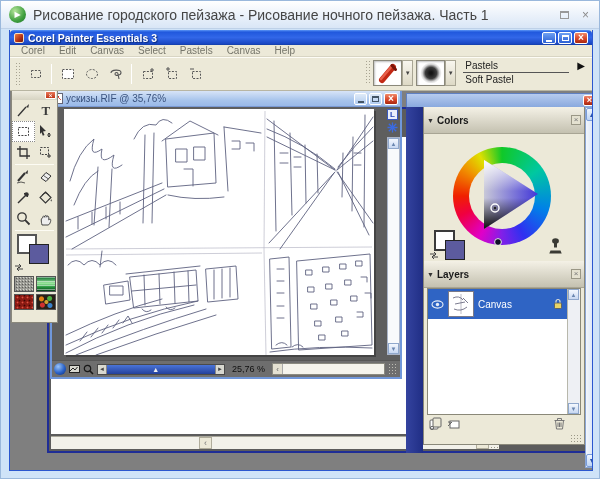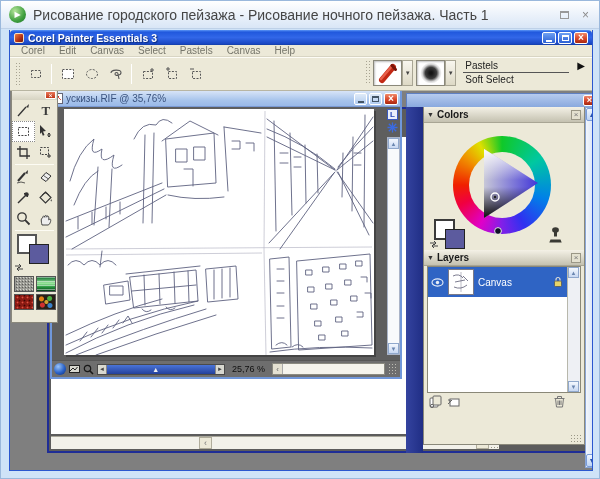--- a/index.html
+++ b/index.html
@@ -59,21 +59,21 @@
   .bg-sliver{left:396px;top:16px;width:17px;height:346px;background:linear-gradient(90deg,#34439f,#202e85);}
 
   
   .ws-vscroll{left:575px;top:16px;width:14px;height:361px;background:linear-gradient(90deg,#f2f6fc,#cddbf2);border:1px solid #8aa6d6;}
   .sb-btn{width:12px;height:13px;background:linear-gradient(#f0f6fe,#bed4f4);border:1px solid #7a9cd8;border-radius:2px;color:#2a52a8;font-size:7px;display:flex;align-items:center;justify-content:center;}
   .sb-top{left:0;top:0;}
   .sb-bottom{left:0;bottom:0;}
 
   
   .palettes{left:413px;top:16px;width:162px;height:338px;background:#ece9d8;border:1px solid #8a887a;border-top:none;}
-  .pal-header{height:16px;background:linear-gradient(#f4f1e6,#c4c1b0);border-bottom:1px solid #a8a594;display:flex;align-items:center;padding:0 3px;gap:3px;}
+  .pal-header{height:27px;background:linear-gradient(#f4f1e6,#c4c1b0);border-bottom:1px solid #a8a594;display:flex;align-items:center;padding:0 3px;gap:3px;}
   .pal-tri{font-size:7px;color:#333;}
   .pal-title{font-size:10px;font-weight:bold;color:#1a1a1a;}
   .pal-close{margin-left:auto;width:10px;height:10px;border:1px solid #9a9786;background:#e4e1d0;color:#777;font-size:8px;display:flex;align-items:center;justify-content:center;line-height:1;}
   .colors-body{position:relative;height:127px;}
   .wheel{left:29px;top:13px;width:98px;height:98px;border-radius:50%;background:conic-gradient(from 0deg,#10c828,#00c8a0 15%,#0080e8 30%,#3030f0 42%,#8020e8 50%,#e000c8 58%,#f00040 68%,#f02000 75%,#f09000 85%,#e0e000 92%,#10c828 100%);}
   .wheel::after{content:"";position:absolute;inset:16px;border-radius:50%;background:#ece9d8;}
   .wheel svg{position:absolute;inset:0;z-index:2;}
   .fg-swatch-front{left:10px;top:96px;width:21px;height:21px;background:#fff;border:2px solid #3a3a3a;}
   .fg-swatch-back{left:21px;top:106px;width:20px;height:20px;background:#5c5b9e;border:1px solid #222;}
   .layers-body{position:relative;height:185px;}
@@ -246,21 +246,21 @@
             <span>▼</span>
           </div>
         <div class="sel-box">
             <div class="dab"></div>
           </div>
         <div class="dd">
             <span>▼</span>
           </div>
         <div class="brush-labels">
           <div class="brush-cat">Pastels</div>
-          <div class="brush-var">Soft Select</div>
+          <div class="brush-var">Soft Pastel</div>
         </div>
         <div class="flyout"><span>▶</span></div>
       </div>
     </div>
 
     <div class="abs workspace">
 
       <div class="abs bg-doc-body">
         <div class="abs bg-canvas"></div>
         <div class="abs bg-hscroll">

